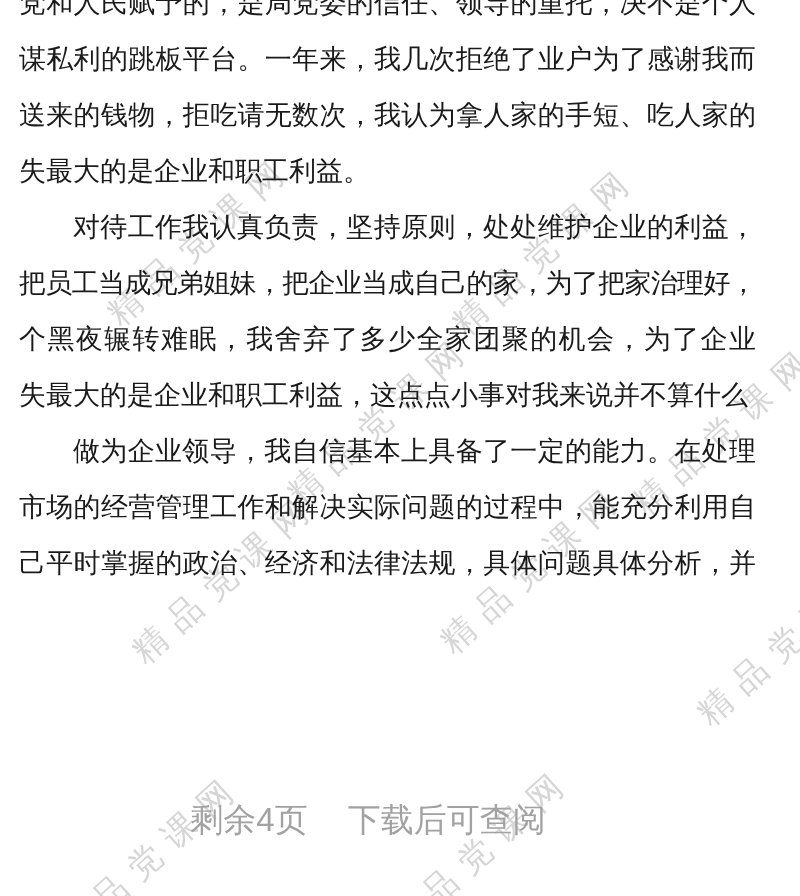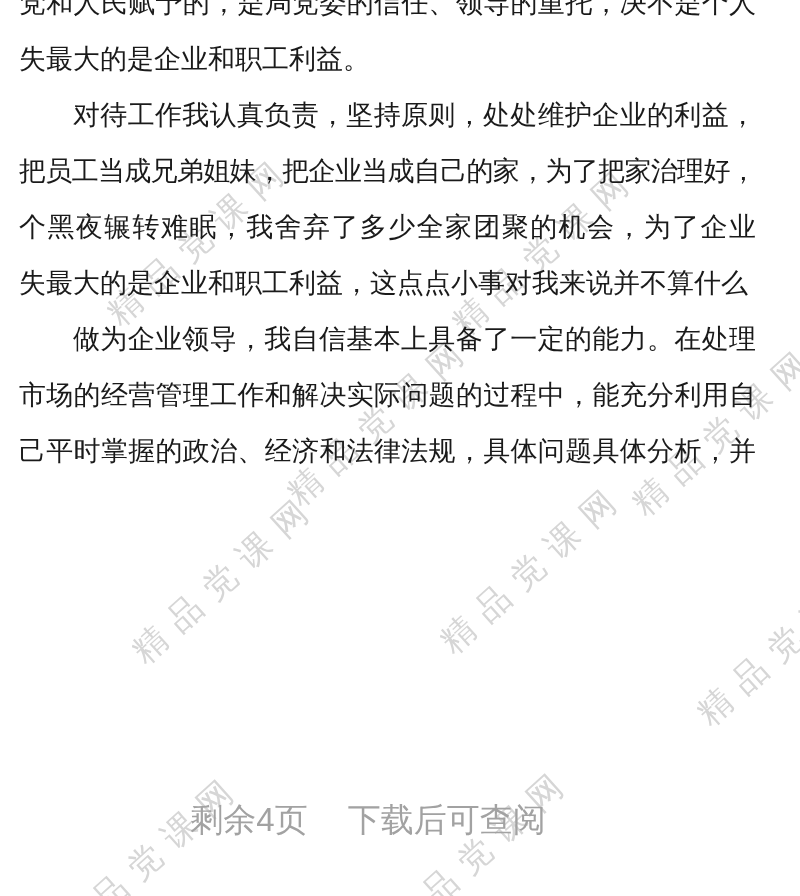--- a/index.html
+++ b/index.html
@@ -85,20 +85,22 @@
       <div class="wm" style="left: 533px; top: 568px;">精品党课网</div>
       <div class="wm" style="left: 790px; top: 640px;">精品党课网</div>
       <div class="wm" style="left: 150px; top: 858px;">精品党课网</div>
       <div class="wm" style="left: 480px; top: 852px;">精品党课网</div>
     </div>
 
   <div class="content">
 
     <div class="paragraph">
       <div class="line">党和人民赋予的，是局党委的信任、领导的重托，决不是个人</div>
+      <div class="line">谋私利的跳板平台。一年来，我几次拒绝了业户为了感谢我而</div>
+      <div class="line">送来的钱物，拒吃请无数次，我认为拿人家的手短、吃人家的</div>
       <div class="line last">失最大的是企业和职工利益。</div>
     </div>
 
     <div class="paragraph">
       <div class="line indent">对待工作我认真负责，坚持原则，处处维护企业的利益，</div>
       <div class="line tight">把员工当成兄弟姐妹，把企业当成自己的家，为了把家治理好，</div>
       <div class="line">个黑夜辗转难眠，我舍弃了多少全家团聚的机会，为了企业</div>
       <div class="line">失最大的是企业和职工利益，这点点小事对我来说并不算什么，</div>
     </div>
 

